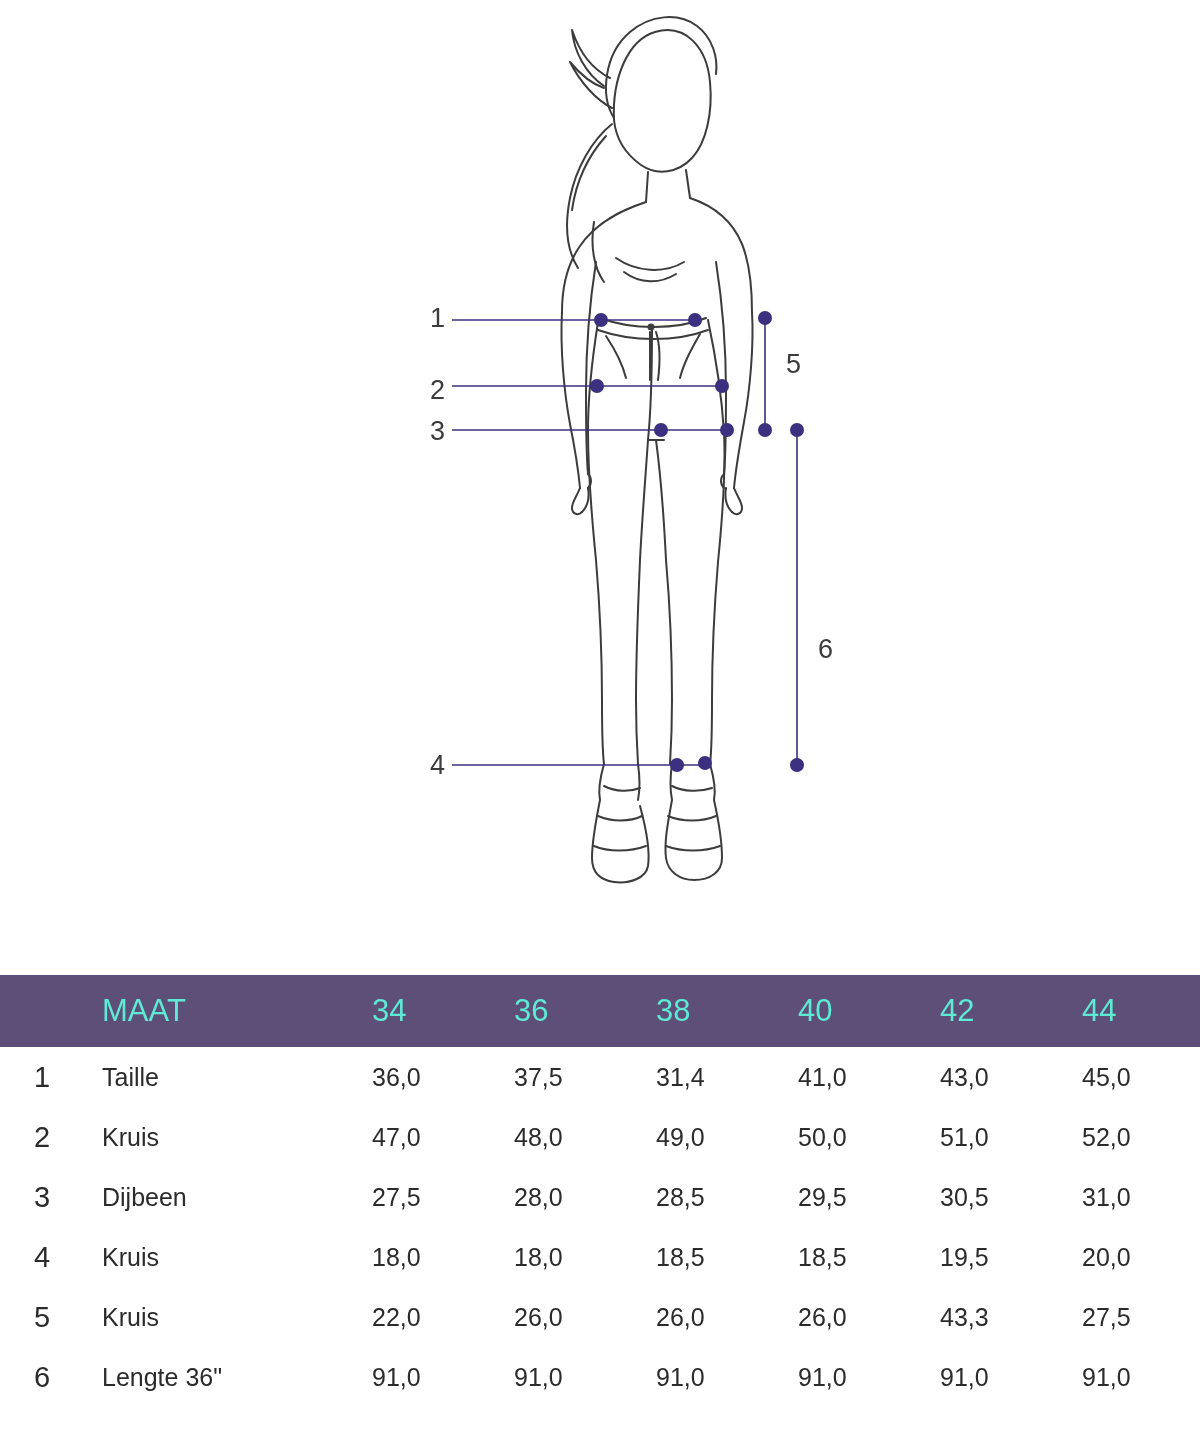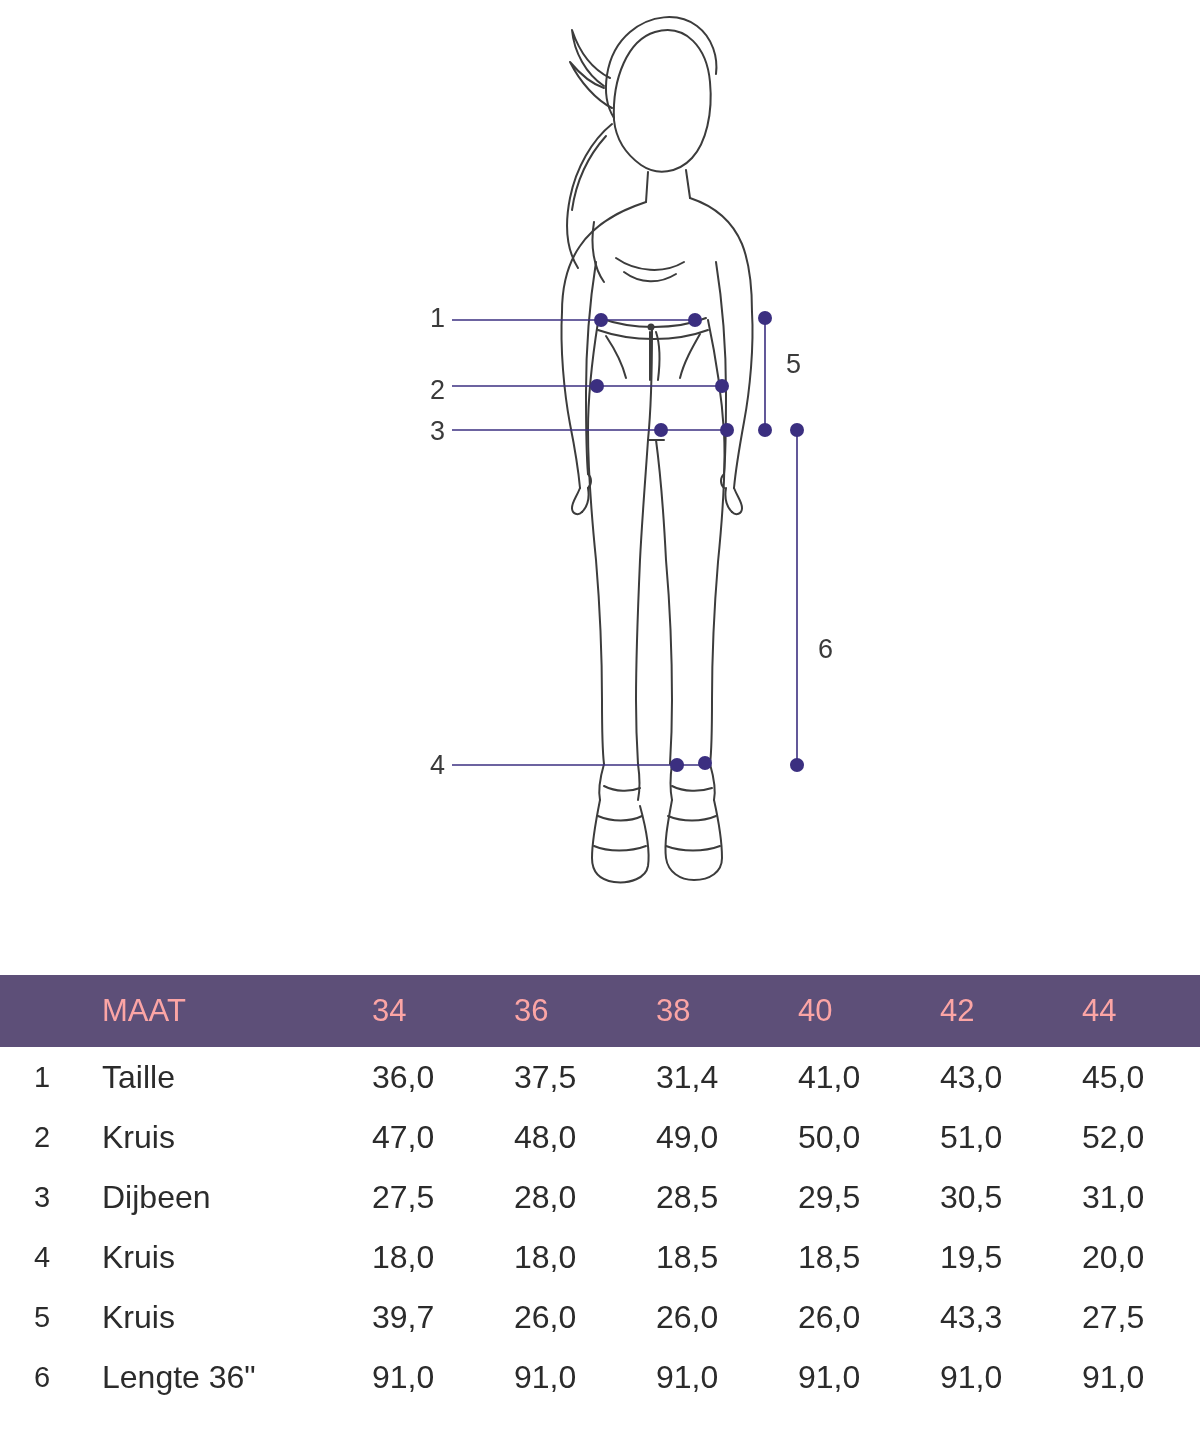--- a/index.html
+++ b/index.html
@@ -51,42 +51,42 @@
   }
   .size-table th, .size-table td {
     padding: 0;
     margin: 0;
   }
   .header-row {
     background: #5d4f78;
     height: 72px;
   }
   .header-row th {
-    color: #fca5a5;
+    color: #5eead4;
     font-weight: normal;
     font-size: 31px;
     height: 72px;
     vertical-align: middle;
   }
   .col-num {
     width: 84px;
     text-align: center;
   }
   .col-label {
     width: 270px;
     text-align: left;
     padding-left: 18px !important;
   }
   .col-val {
     width: 120px;
     text-align: left;
     padding-right: 22px !important;
   }
   .body-row td {
-    font-size: 32px;
+    font-size: 25px;
     height: 60px;
     vertical-align: middle;
     color: #2b2b2b;
   }
   .body-row td.col-num {
     font-size: 29px;
   }
 </style>
 </head>
 <body>
@@ -268,21 +268,21 @@
         <td class="col-val">18,5</td>
         <td class="col-val">18,5</td>
         <td class="col-val">19,5</td>
         <td class="col-val">20,0</td>
 
       </tr>
 
       <tr class="body-row">
         <td class="col-num">5</td>
         <td class="col-label">Kruis</td>
-        <td class="col-val">39,7</td>
+        <td class="col-val">22,0</td>
         <td class="col-val">26,0</td>
         <td class="col-val">26,0</td>
         <td class="col-val">26,0</td>
         <td class="col-val">43,3</td>
         <td class="col-val">27,5</td>
 
       </tr>
 
       <tr class="body-row">
         <td class="col-num">6</td>

